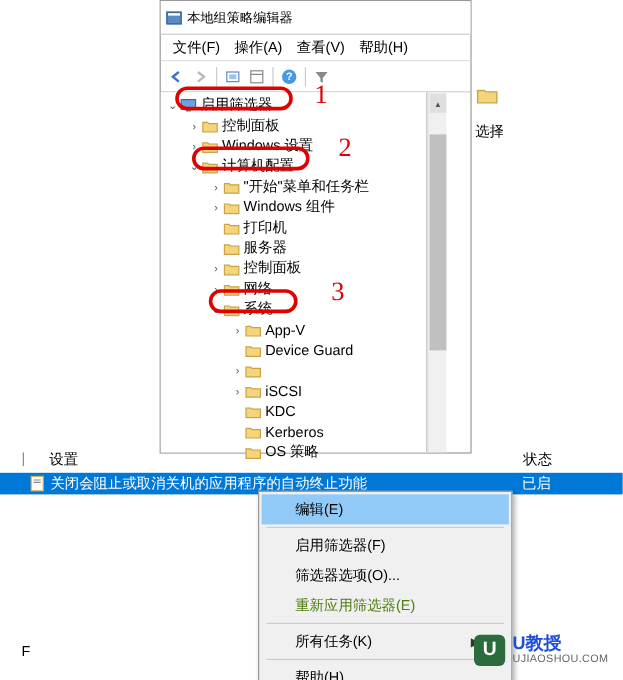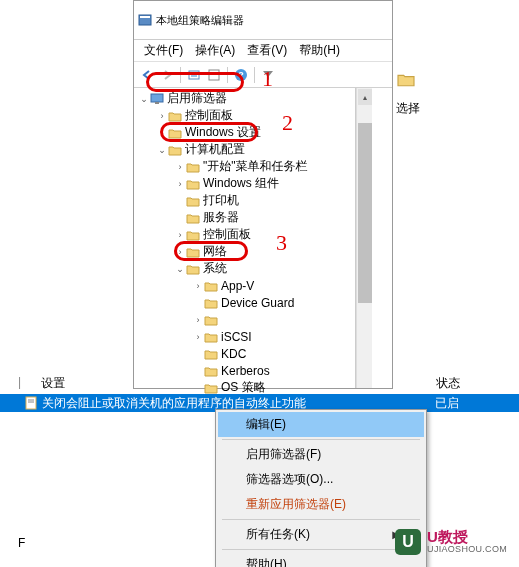--- a/index.html
+++ b/index.html
@@ -1,18 +1,18 @@
 <!DOCTYPE html>
 <html><head>
 <meta charset="utf-8">
 <style>
 * { margin: 0; padding: 0; box-sizing: border-box; font-family: "Microsoft YaHei", sans-serif; }
 body { background: #fff; width: 519px; height: 567px; position: relative; overflow: hidden; }
 .window { position: absolute; top: 0; left: 133px; width: 260px; background: #fff; border: 1px solid #999; }
-.titlebar { background: #fff; border-bottom: 1px solid #ccc; padding: 2px 4px; display: flex; align-items: center; font-size: 11px; height: 39px; }
+.titlebar { background: #fff; border-bottom: 1px solid #ccc; padding: 2px 4px; display: flex; align-items: center; font-size: 11px; height: 28px; }
 .titlebar-icon { width: 14px; height: 14px; margin-right: 4px; display: inline-flex; align-items: center; justify-content: center; }
 .menubar { display: flex; padding: 2px 4px; font-size: 12px; border-bottom: 1px solid #e0e0e0; height: 22px; align-items: center; }
 .menubar span { padding: 0 6px; cursor: default; }
 .toolbar { display: flex; padding: 2px 4px; border-bottom: 1px solid #d0d0d0; height: 26px; align-items: center; gap: 2px; }
 .toolbar-btn { width: 18px; height: 18px; display: flex; align-items: center; justify-content: center; border: 1px solid transparent; }
 .toolbar-btn svg { width: 14px; height: 14px; }
 .tree-panel { background: #fff; font-size: 12px; padding: 2px 0; width: 222px; border-right: 1px solid #ccc; height: 300px; overflow: visible; }
 .tree-item { display: flex; align-items: center; padding: 1px 0; height: 17px; white-space: nowrap; }
 .tree-arrow { width: 12px; display: flex; align-items: center; justify-content: center; cursor: default; font-size: 9px; color: #555; }
 .tree-arrow.expanded { transform: none; }
@@ -33,28 +33,28 @@
 .list-header .col1 { margin-left: 20px; width: 395px; }
 .list-header .col2 { width: 50px; }
 .list-row { display: flex; align-items: center; background: #0078d7; color: #fff; height: 18px; font-size: 12px; }
 .list-row-icon { margin-left: 24px; width: 14px; height: 14px; margin-right: 4px; }
 .list-row-text { width: 393px; }
 .list-row-status { width: 50px; }
 
 .context-menu { position: absolute; top: 409px; left: 215px; width: 212px; background: #f0f0f0; border: 1px solid #999; box-shadow: 2px 2px 4px rgba(0,0,0,0.3); font-size: 12px; padding: 2px; }
 .menu-item { padding: 4px 24px 4px 28px; position: relative; display: flex; justify-content: space-between; align-items: center; }
 .menu-item.highlighted { background: #91c9f7; }
-.menu-item.disabled { color: #c2410c; }
+.menu-item.disabled { color: #4d7c0f; }
 .menu-sep { height: 1px; background: #ccc; margin: 2px 4px; }
 .menu-arrow { font-size: 10px; color: #333; }
 
 .watermark { position: absolute; bottom: 12px; right: 12px; display: flex; align-items: center; gap: 6px; }
 .wm-logo { width: 26px; height: 26px; background: #2c6b3c; border-radius: 5px; display: flex; align-items: center; justify-content: center; color: #fff; font-weight: bold; font-size: 16px; }
 .wm-text { display: flex; flex-direction: column; font-size: 11px; line-height: 1.1; }
-.wm-text .t1 { font-size: 15px; font-weight: bold; color: #be185d; }
+.wm-text .t1 { font-size: 15px; font-weight: bold; color: #1d4ed8; }
 .wm-text .t2 { font-size: 9px; color: #666; letter-spacing: 0.3px; }
 .f-label { position: absolute; top: 536px; left: 18px; font-size: 12px; }
 </style>
 </head>
 <body>
 
 <div class="window">
   <div class="titlebar">
     <span class="titlebar-icon">
       <svg viewBox="0 0 14 14">

